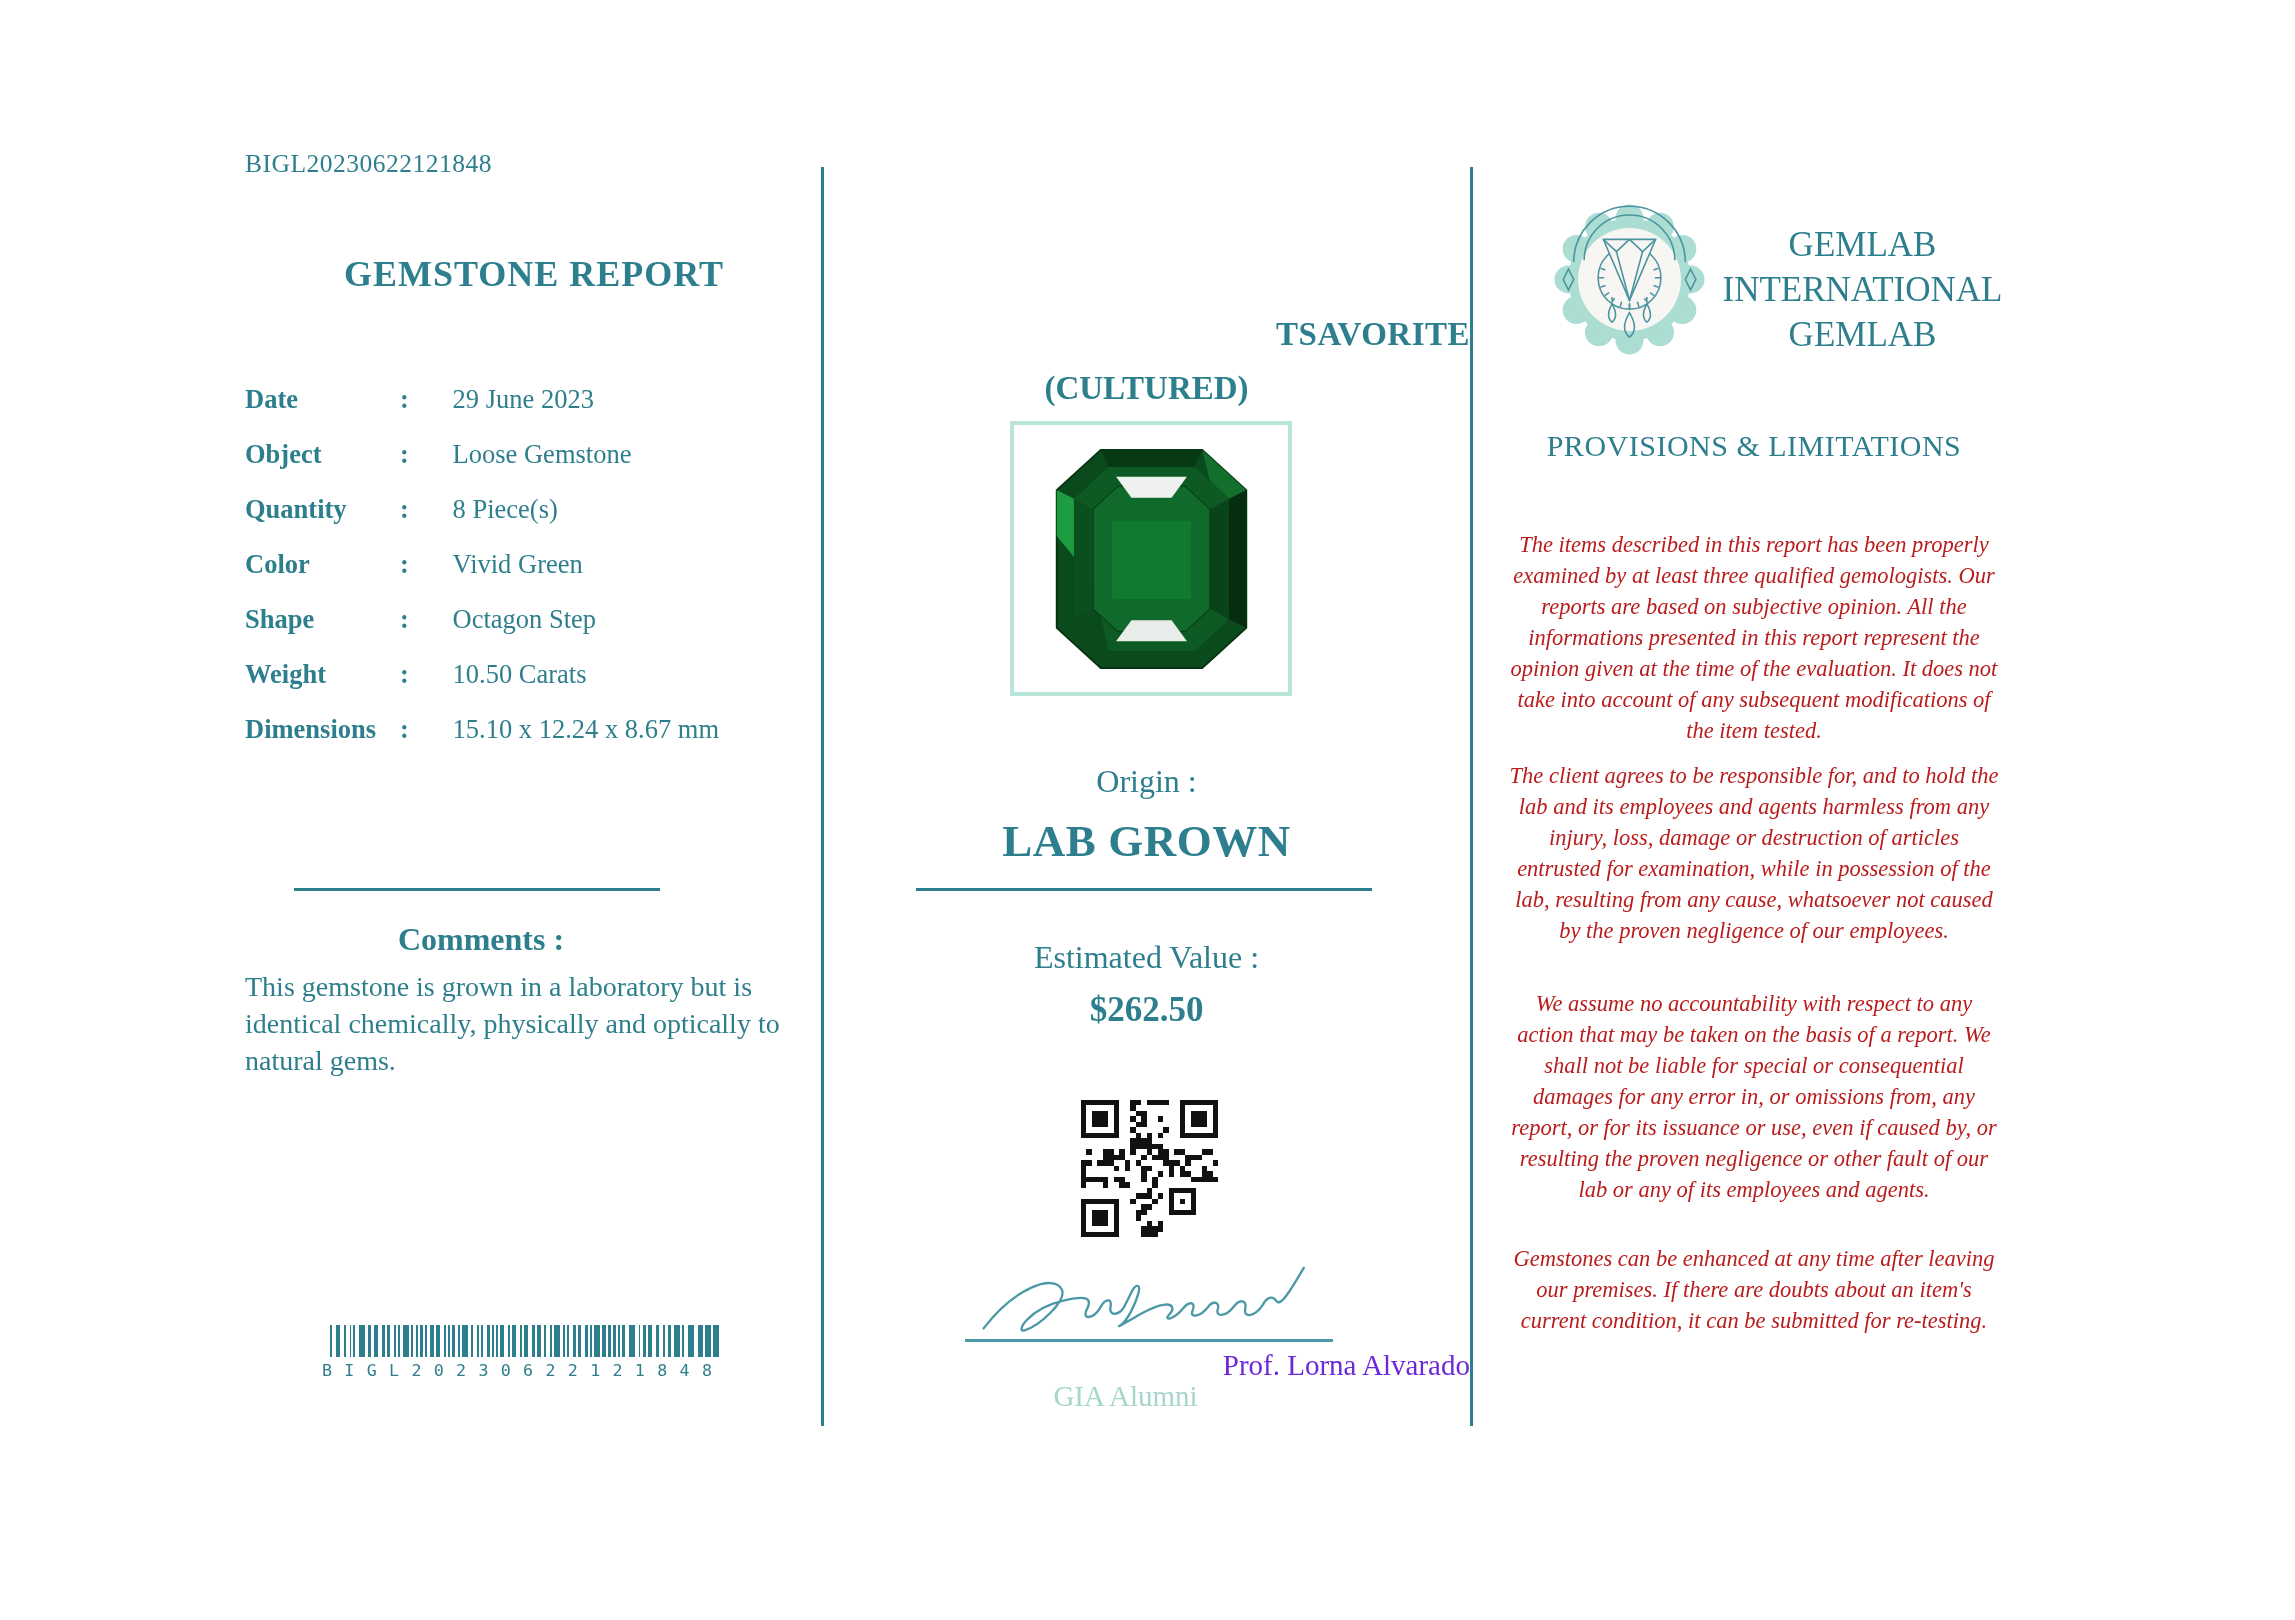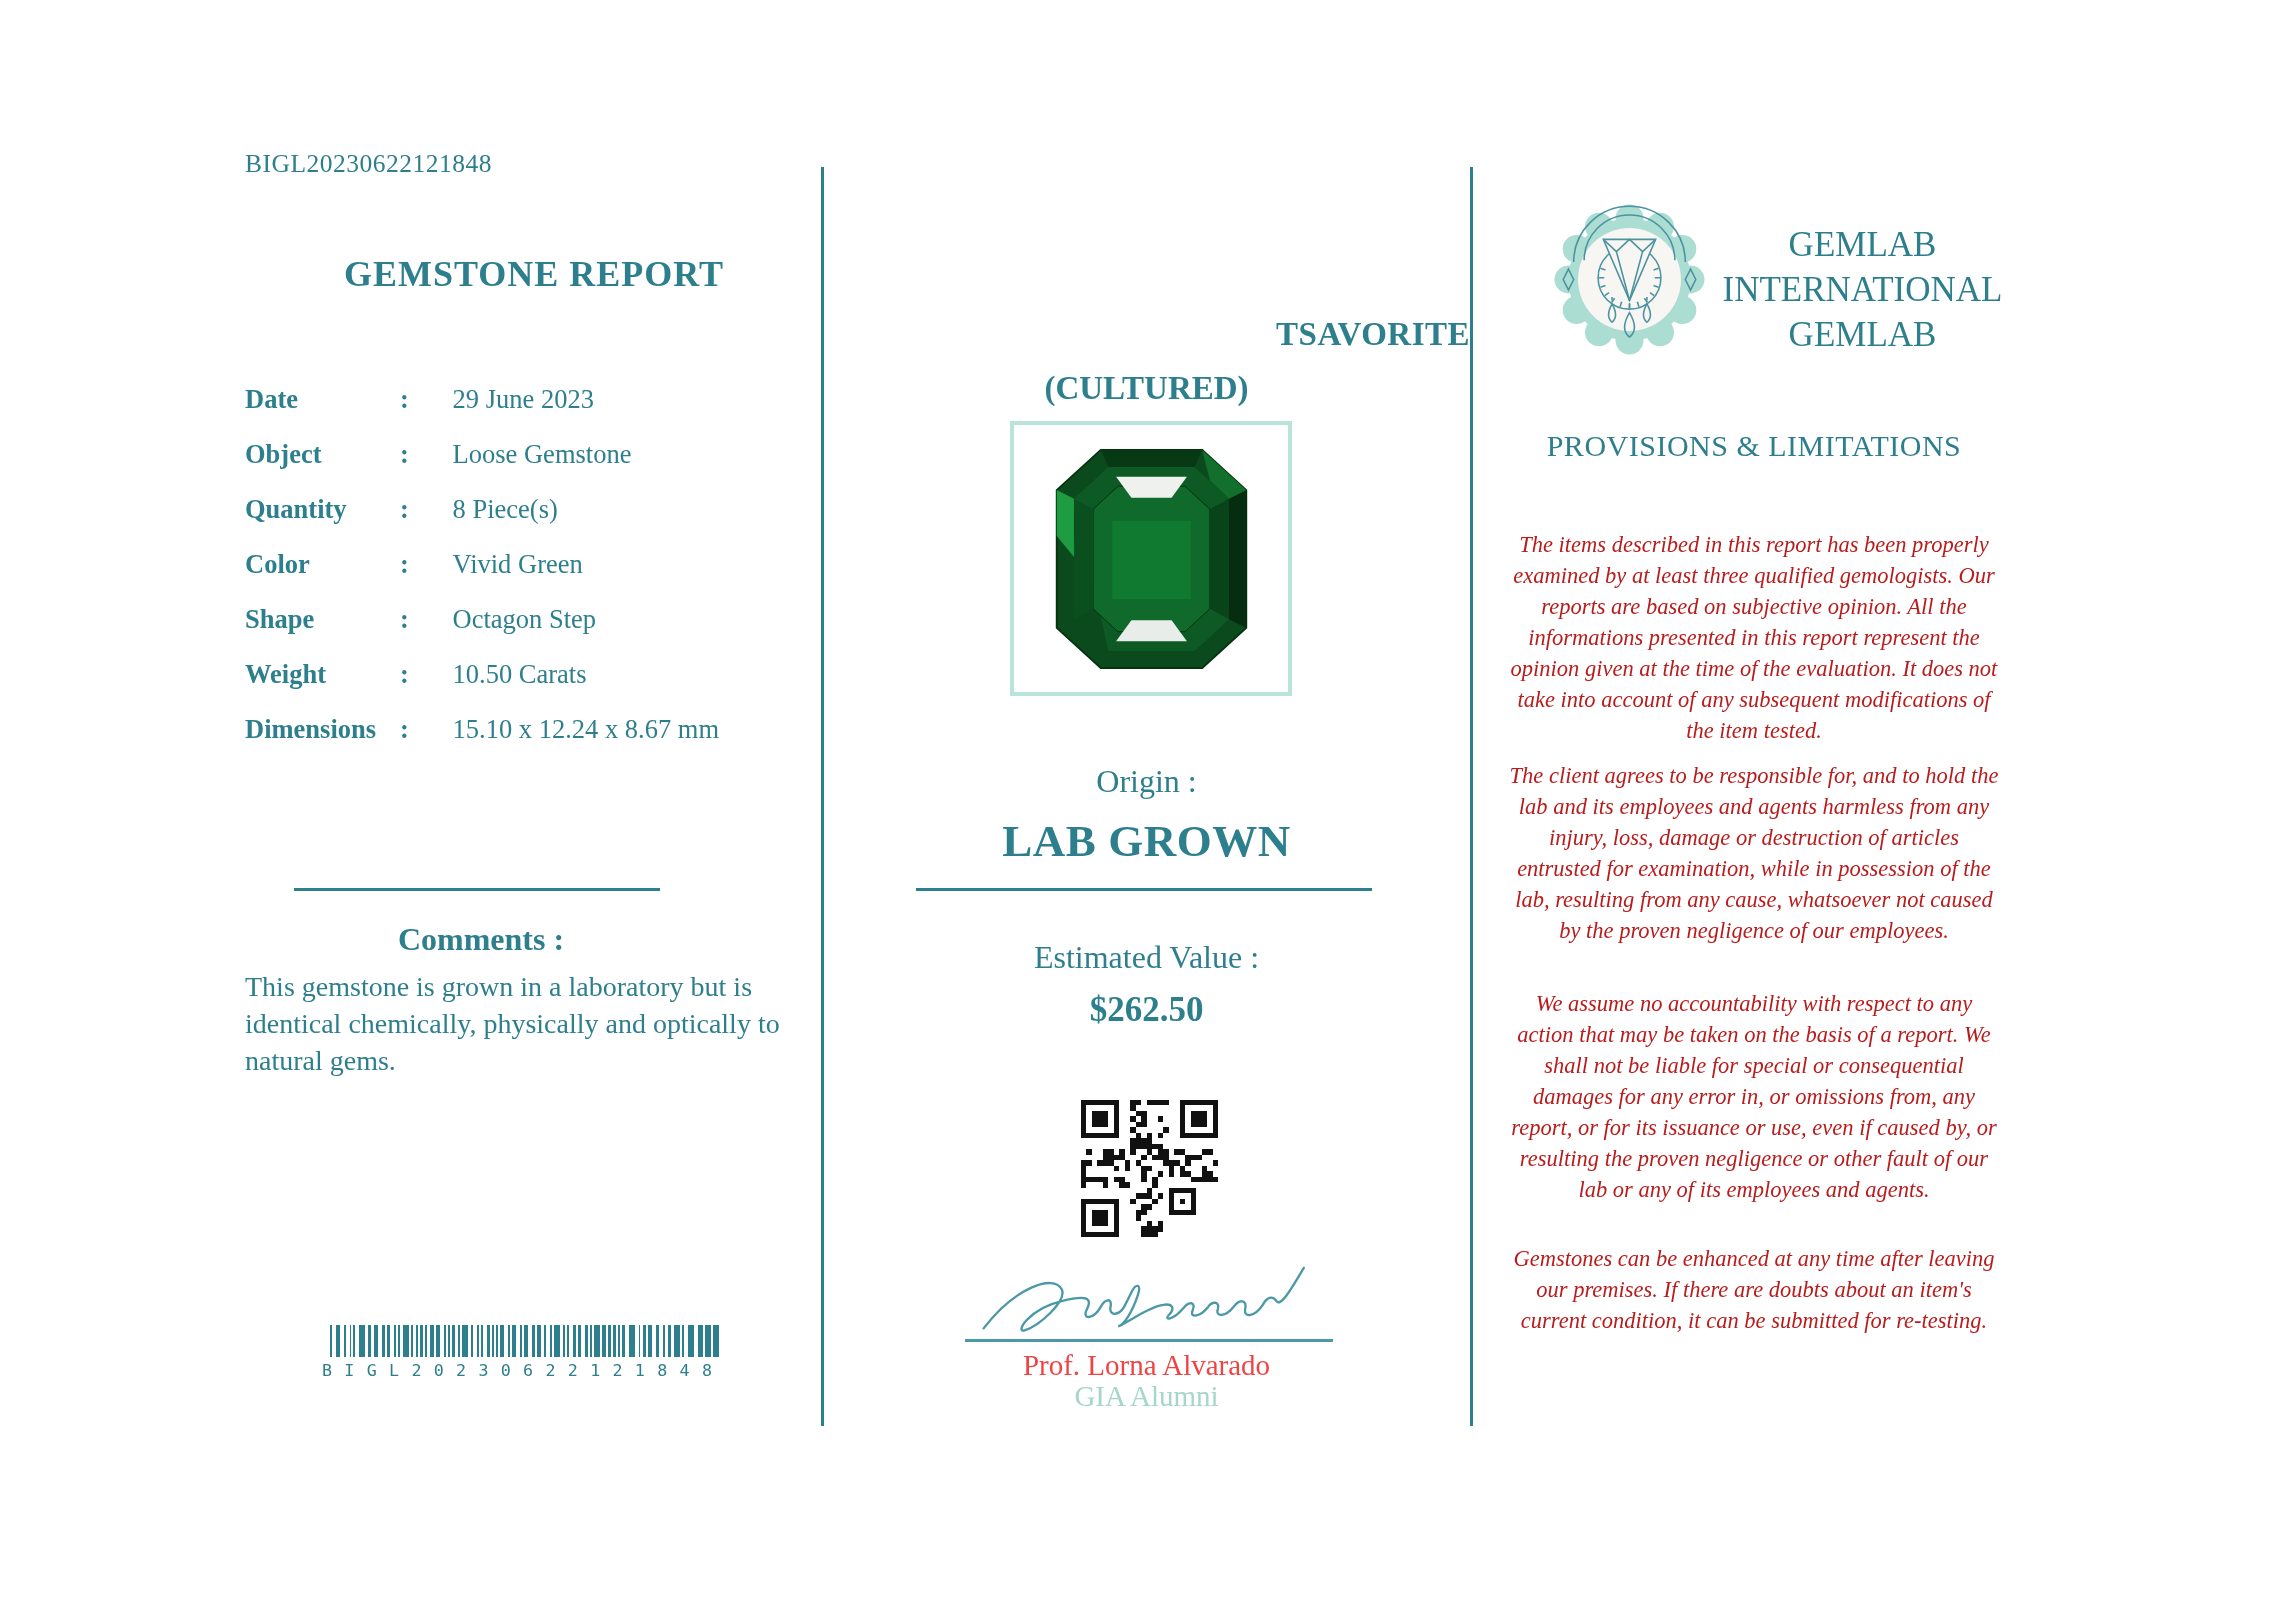--- a/index.html
+++ b/index.html
@@ -30,22 +30,22 @@
   .gem-box{left:1010px;top:421px;width:274px;height:267px;border:4.9px solid #b9e4da;
            display:flex;align-items:center;justify-content:center;background:#fff;}
   .origin-label{left:823px;top:763px;width:647px;font-size:32px;}
   .origin-value{left:823px;top:815px;width:647px;font-size:45px;font-weight:bold;letter-spacing:0.5px;}
   .mid-line{left:916px;top:888px;width:456px;}
   .est-label{left:823px;top:939px;width:647px;font-size:32px;}
   .est-value{left:823px;top:990px;width:647px;font-size:35px;font-weight:bold;}
   .qr{left:1081px;top:1100px;width:137px;height:137px;}
   .signature{left:975px;top:1262px;}
   .sig-line{left:965px;top:1339px;width:368px;height:2.5px;background:#4b98a6;}
-  .sig-name{left:823px;top:1349px;width:647px;font-size:29px;color:#ef4444;}
-  .sig-title{left:823px;top:1380px;width:647px;font-size:29px;color:#a6d6cb;}
+  .sig-name{left:823px;top:1349px;width:647px;font-size:29px;color:#6d28d9;text-align:right;}
+  .sig-title{left:802px;top:1380px;width:647px;font-size:29px;color:#a6d6cb;}
 
   
   .logo{left:1551px;top:201px;width:157px;height:157px;}
   .lab-title{left:1686px;top:222px;width:353px;font-size:35px;line-height:45px;}
   .prov-title{left:1509px;top:429px;width:490px;font-size:30px;letter-spacing:0.5px;}
   .prov-p{position:absolute;left:1509px;width:490px;font-size:22.5px;line-height:31px;
           font-style:italic;color:#b91c1c;text-align:center;}
 </style>
 </head>
 <body>

